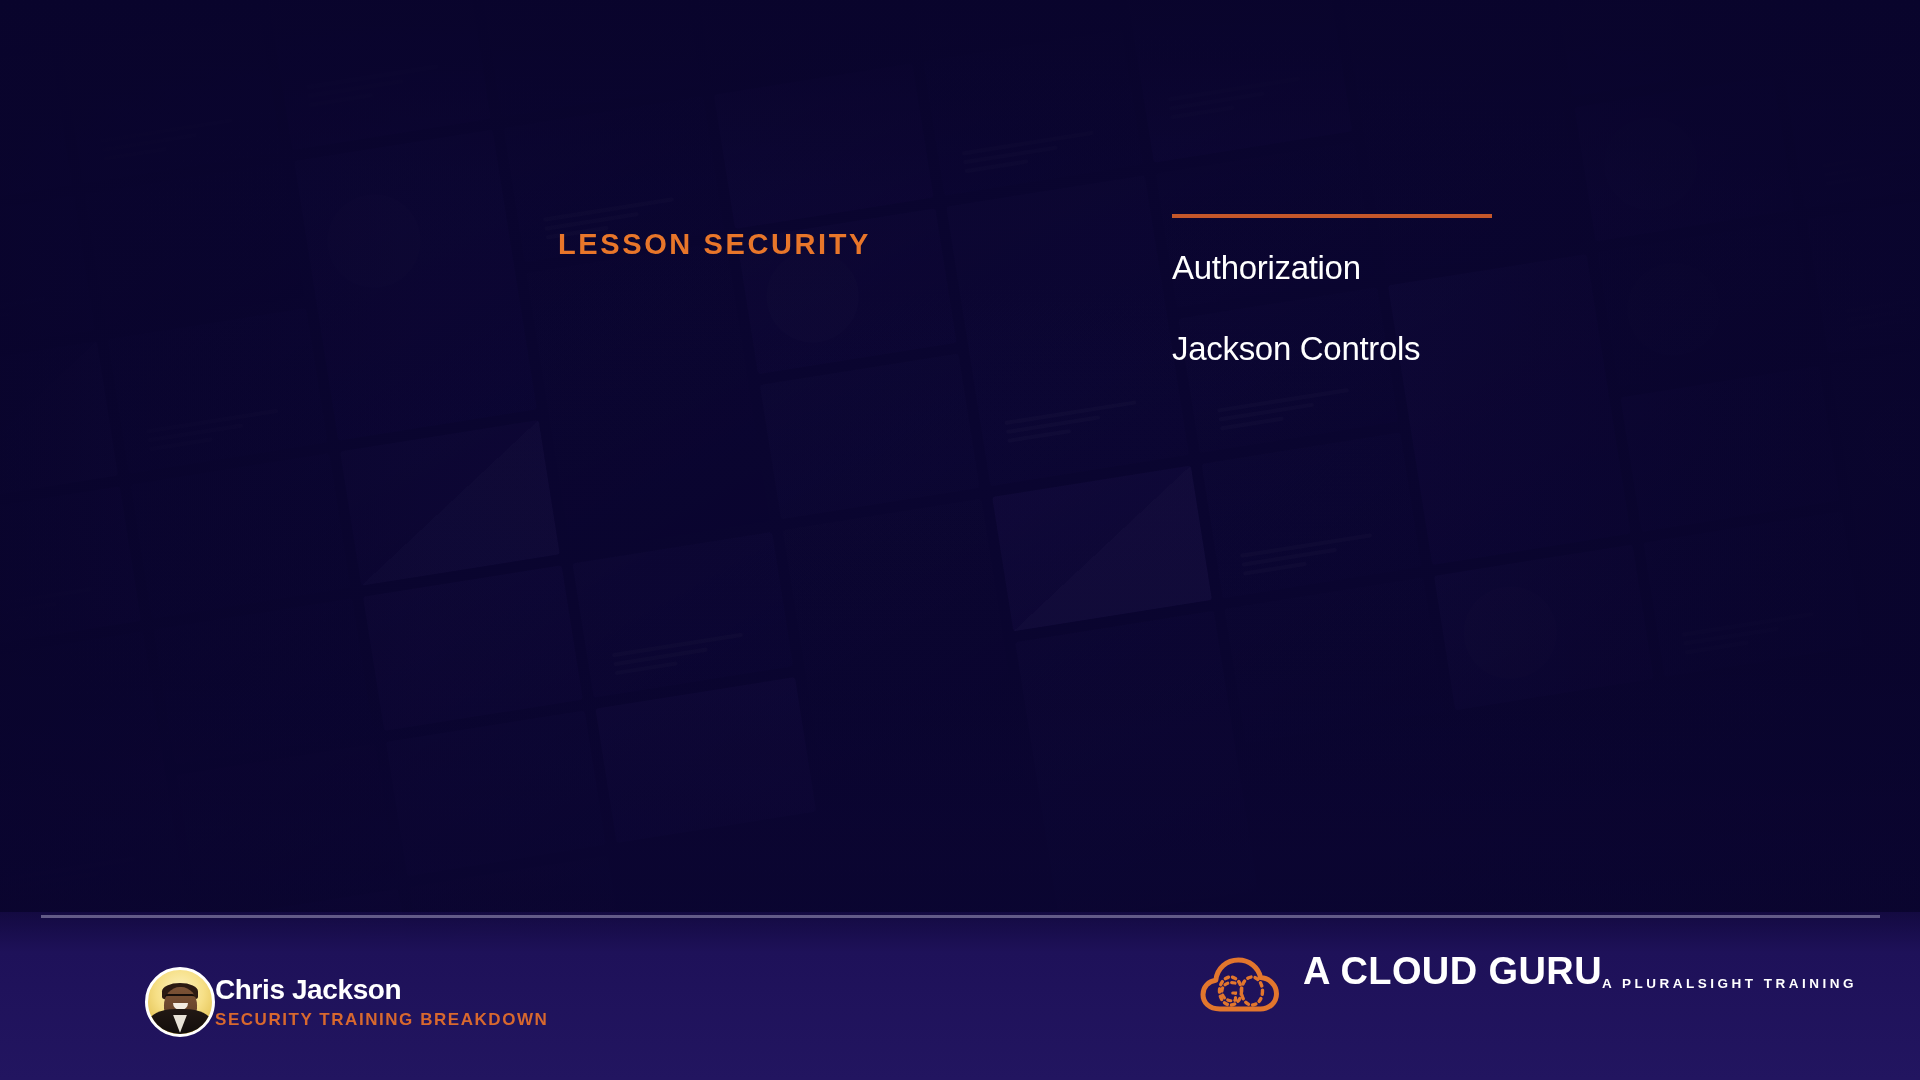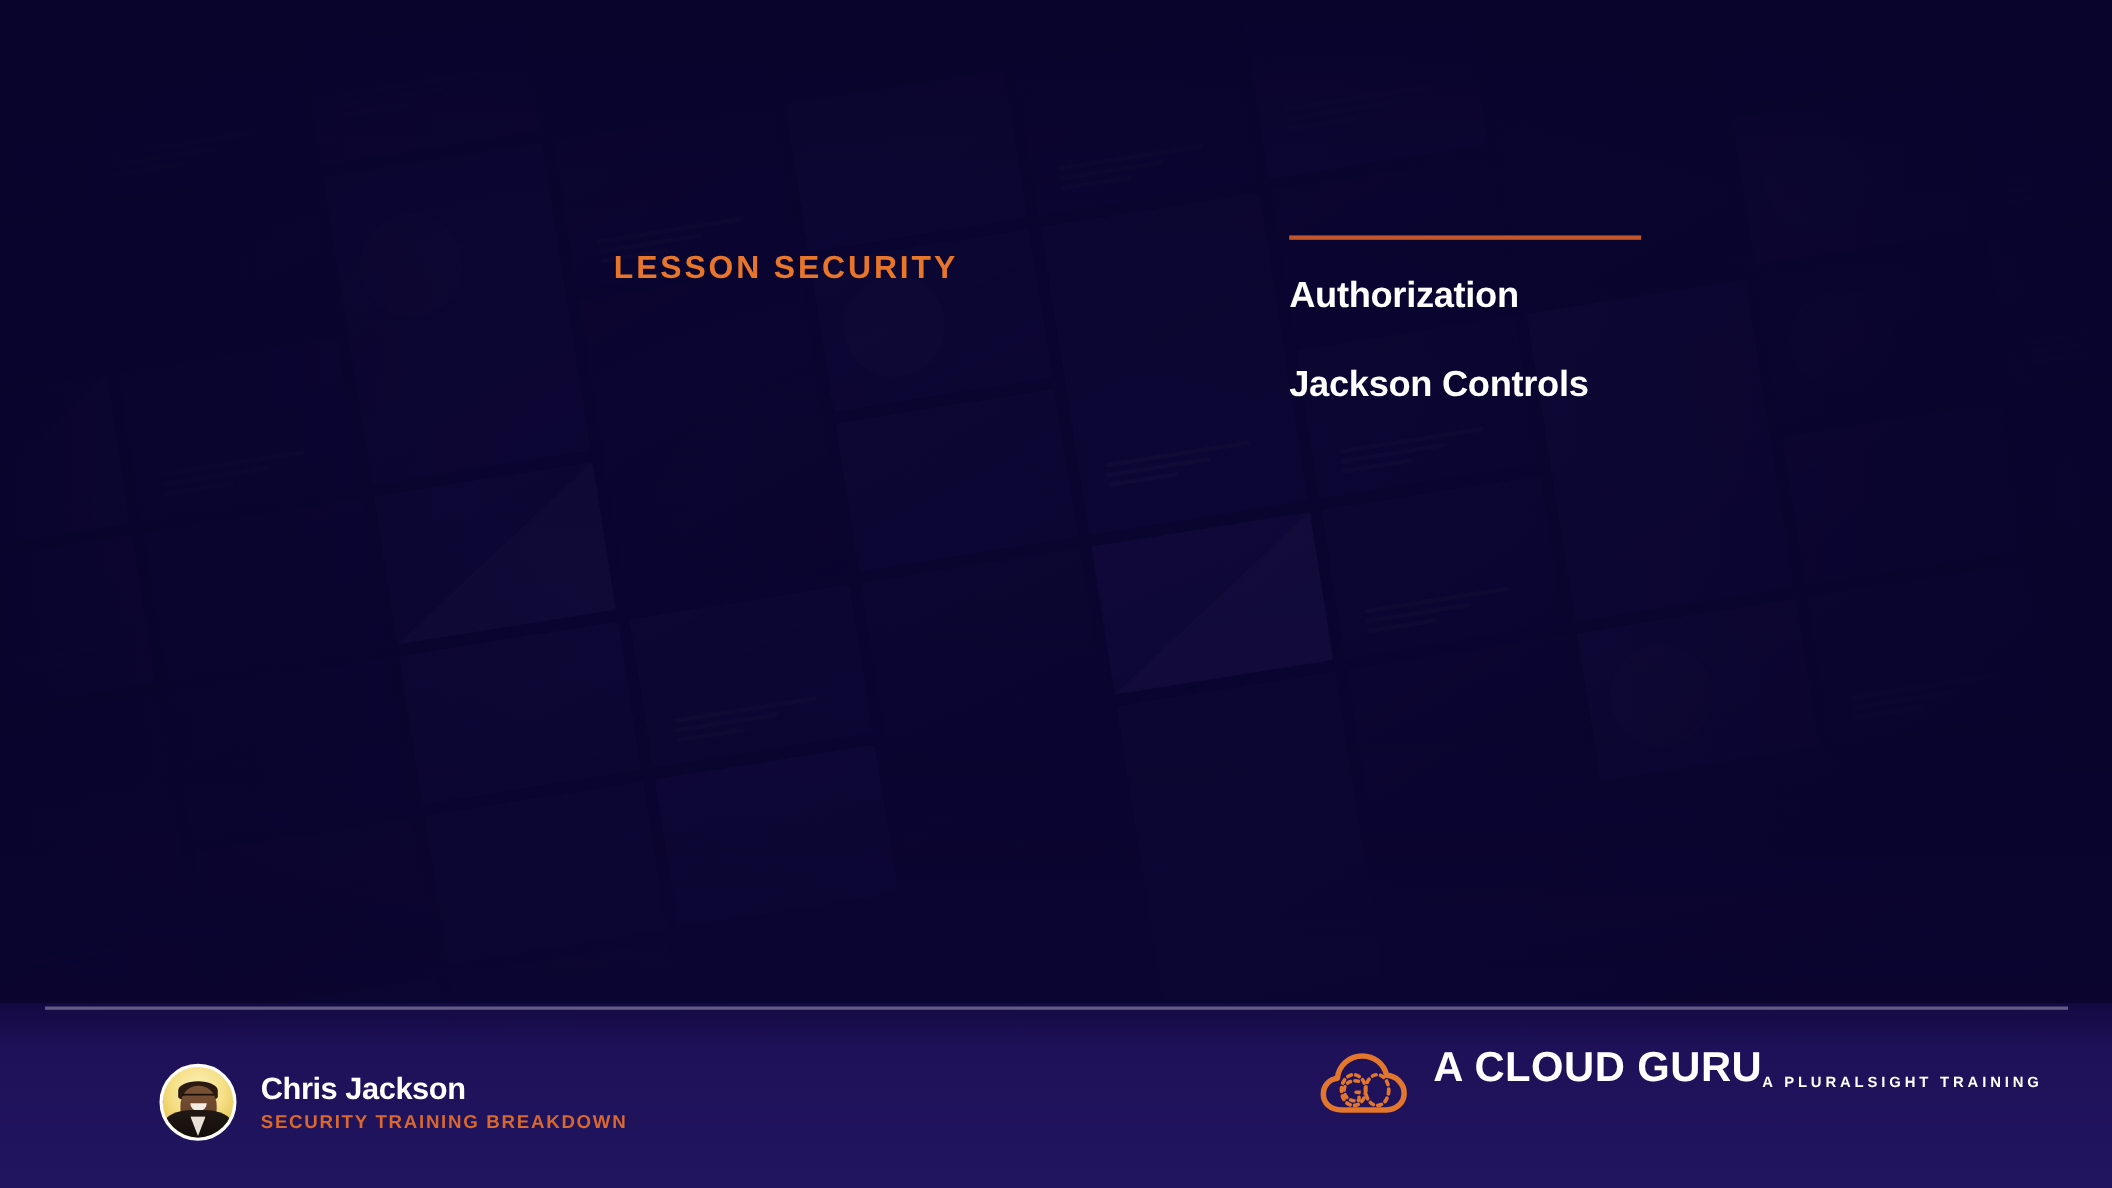--- a/index.html
+++ b/index.html
@@ -92,21 +92,21 @@
     position:absolute;
     left:1172px; top:214px;
     width:330px;
   }
   .breakdown .rule {
     width:320px; height:4px;
     background:#c4572a;
     margin-bottom:31px;
   }
   .breakdown .item {
-    font-size:33px; font-weight:700;
+    font-size:33px; font-weight:400;
     color:#ffffff;
     letter-spacing:-0.3px;
     margin-bottom:43px;
     white-space:nowrap;
   }
   .breakdown .item:last-child { margin-bottom:0; }
 
   
   .footer-band {
     position:absolute; left:0; right:0; bottom:0; height:168px;
@@ -114,21 +114,21 @@
     background:linear-gradient(180deg, rgba(27,14,80,0.55) 0%, #1e1159 24%, #221560 100%);
   }
   .footer-divider {
     position:absolute; left:41px; top:915px; width:1839px; height:3px;
     background:rgba(208,202,228,0.42);
     z-index:6;
   }
 
   .presenter {
     position:absolute; left:145px; top:967px;
-    display:flex; align-items:center; gap:22px;
+    display:flex; align-items:center; 
     z-index:7;
   }
   .avatar {
     width:70px; height:70px; border-radius:50%;
     border:3px solid #ffffff;
     background:
       radial-gradient(circle at 50% 34%, #fdf3c2 0%, #f6df86 45%, #e8c95f 72%, #d9b648 100%);
     position:relative; overflow:hidden; flex:none;
   }
   .avatar .face {

